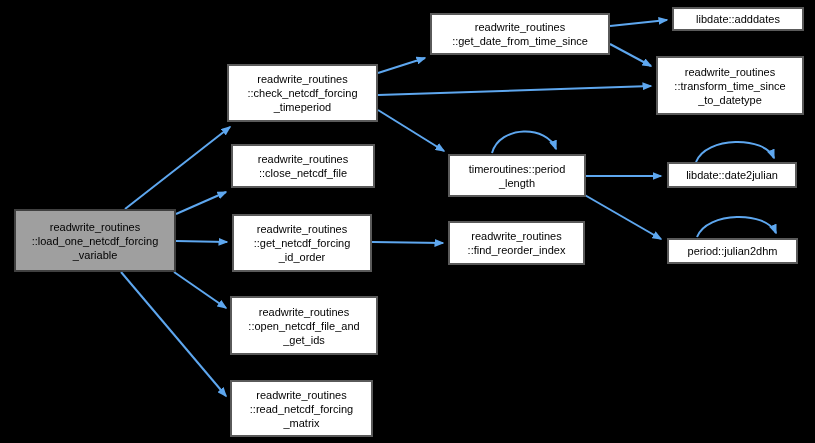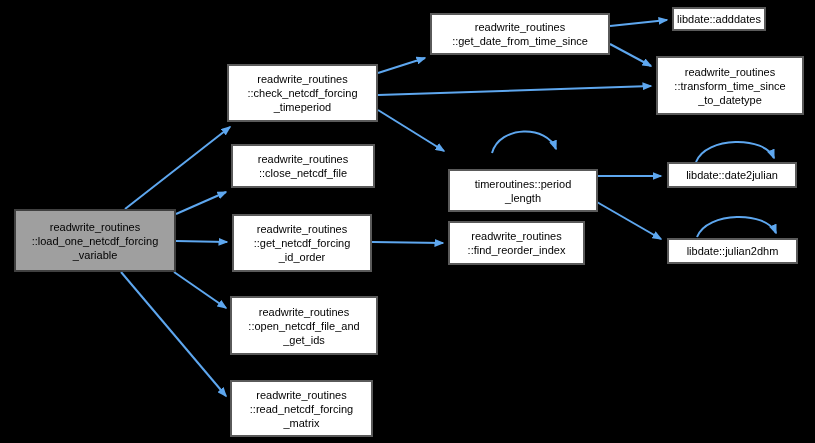--- a/index.html
+++ b/index.html
@@ -99,41 +99,41 @@
     <span class="lbl">readwrite_routines
 ::read_netcdf_forcing
 _matrix</span>
   </div>
 
   <div class="node" style="left:430px;top:13px;width:180px;height:42px;">
     <span class="lbl">readwrite_routines
 ::get_date_from_time_since</span>
   </div>
 
-  <div class="node" style="left:672px;top:7px;width:94px;height:24px;">
+  <div class="node" style="left:672px;top:7px;width:132px;height:24px;">
     <span class="lbl">libdate::adddates</span>
   </div>
 
   <div class="node" style="left:656px;top:56px;width:148px;height:59px;">
     <span class="lbl">readwrite_routines
 ::transform_time_since
 _to_datetype</span>
   </div>
 
-  <div class="node" style="left:448px;top:169px;width:150px;height:43px;">
+  <div class="node" style="left:448px;top:154px;width:138px;height:43px;">
     <span class="lbl">timeroutines::period
 _length</span>
   </div>
 
   <div class="node" style="left:448px;top:221px;width:137px;height:44px;">
     <span class="lbl">readwrite_routines
 ::find_reorder_index</span>
   </div>
 
   <div class="node" style="left:667px;top:162px;width:130px;height:26px;">
     <span class="lbl">libdate::date2julian</span>
   </div>
 
   <div class="node" style="left:667px;top:238px;width:131px;height:26px;">
-    <span class="lbl">libdate::julian2dhm</span>
+    <span class="lbl">period::julian2dhm</span>
   </div>
 
 </div>
 
 </body></html>

